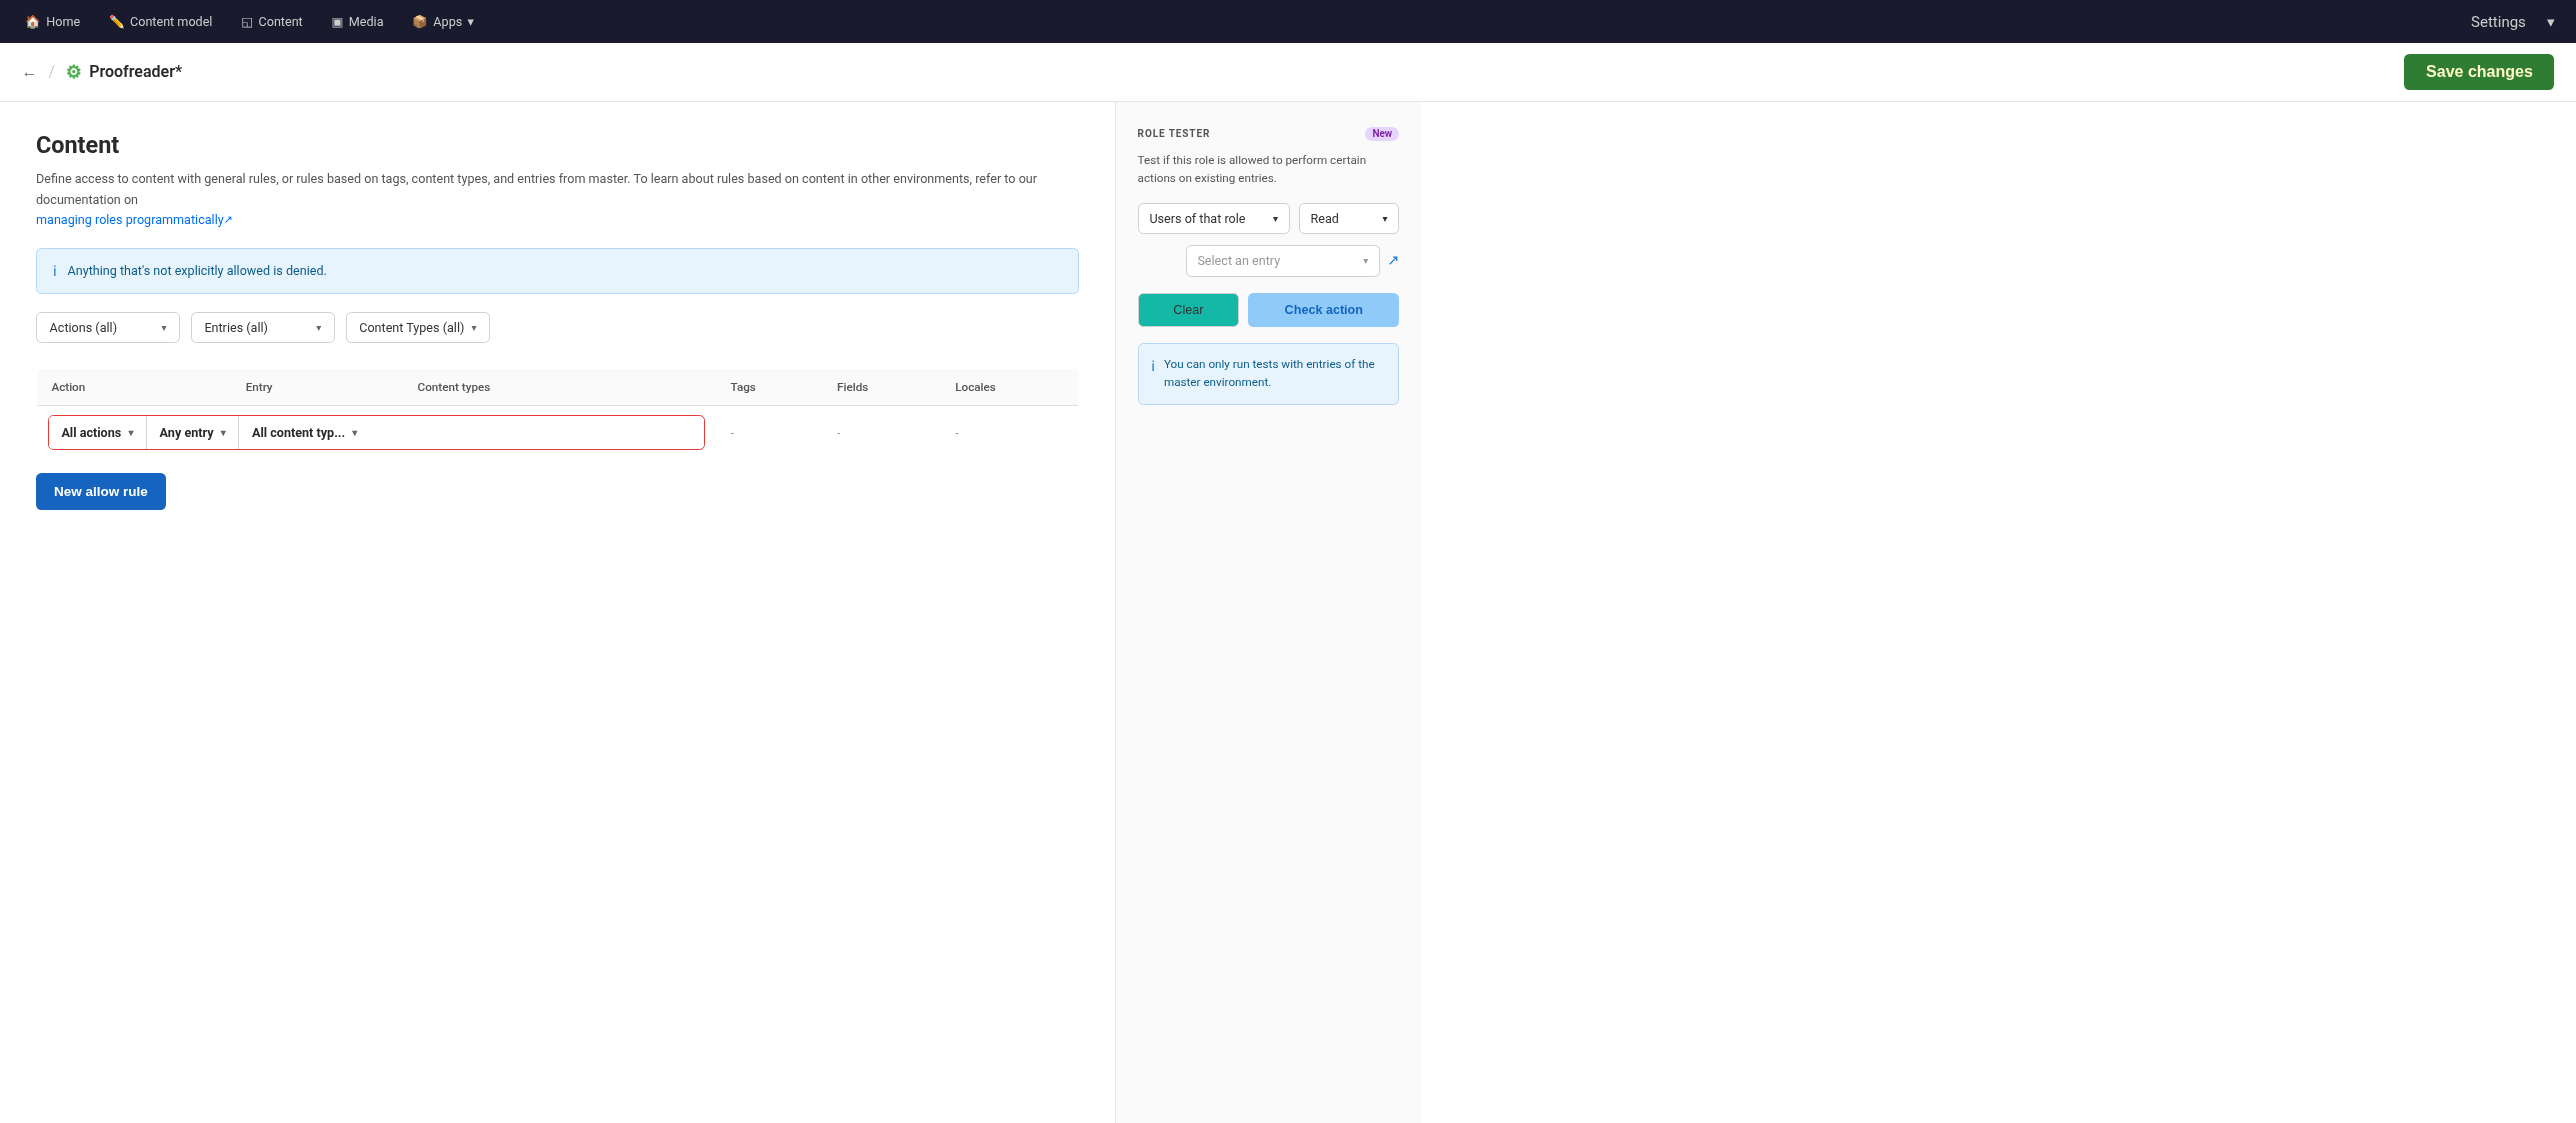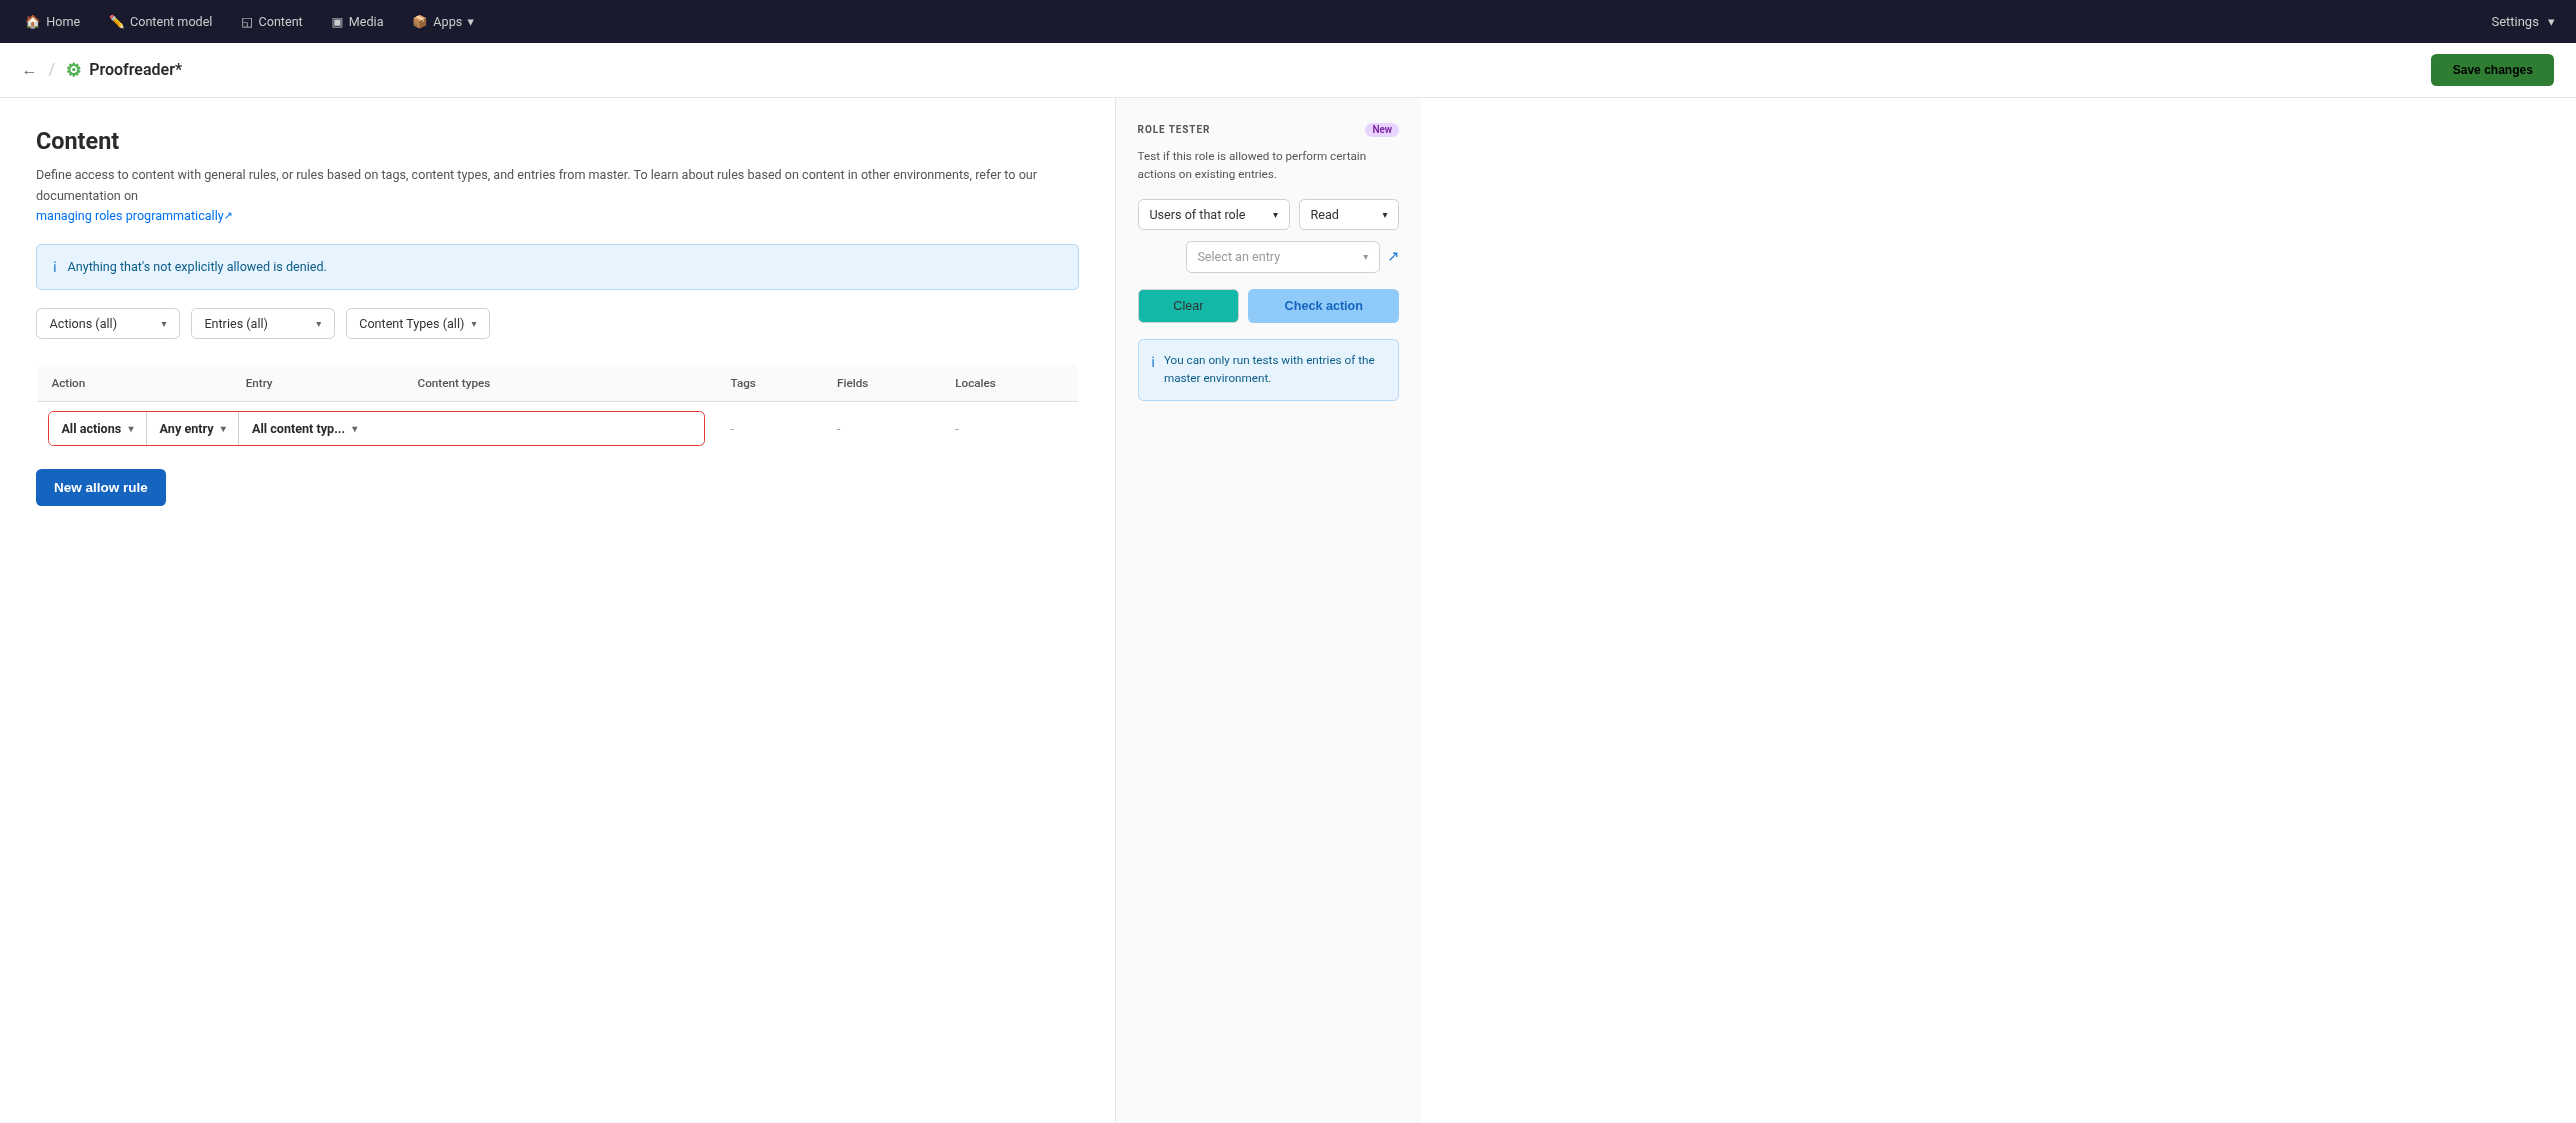--- a/index.html
+++ b/index.html
@@ -14,36 +14,36 @@
       padding: 0 21.6px;
       height: 43px;
       gap: 21.6px;
     }
     .top-nav .nav-item {
       display: flex; align-items: center; gap: 5.4px;
       color: #ccc; cursor: pointer; font-size: 12.6px;
       padding: 7.2px 3.6px;
     }
     .top-nav .nav-spacer { flex: 1; }
-    .top-nav .nav-settings { color: #ccc; cursor: pointer; font-size: 13px; display: flex; align-items: center; gap: 9px; }
+    .top-nav .nav-settings { color: #ccc; cursor: pointer; font-size: 15px; display: flex; align-items: center; gap: 21px; }
 
     
     .sub-header {
       display: flex; align-items: center; justify-content: space-between;
       padding: 10.8px 21.6px;
       border-bottom: 0.9px solid #e5e5e5;
       background: #fff;
     }
     .sub-header-left { display: flex; align-items: center; gap: 10.8px; }
     .back-btn { color: #666; cursor: pointer; font-size: 16px; background: none; border: none; }
     .page-title { font-size: 16px; font-weight: 600; color: #2a2a2a; display: flex; align-items: center; gap: 7.2px; }
     .gear-icon { color: #4caf50; font-size: 18px; }
     .save-btn {
-      background: #2e7d32; color: #000000; border: none; border-radius: 5.4px;
-      padding: 9px 21.6px; font-size: 12px; font-weight: 600; cursor: pointer;
+      background: #2e7d32; color: #fef9c3; border: none; border-radius: 5.4px;
+      padding: 9px 21.6px; font-size: 16px; font-weight: 600; cursor: pointer;
     }
 
     
     .main-layout {
       display: flex;
       min-height: calc(100vh - 86px);
     }
 
     
     .content-area {

